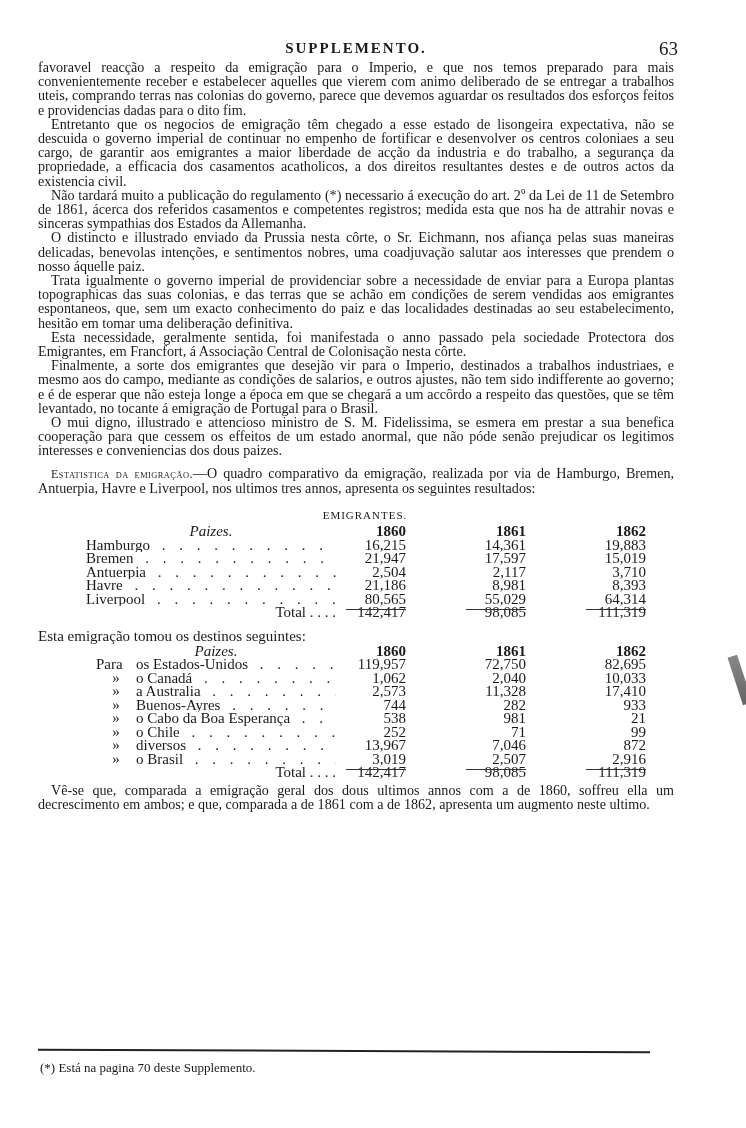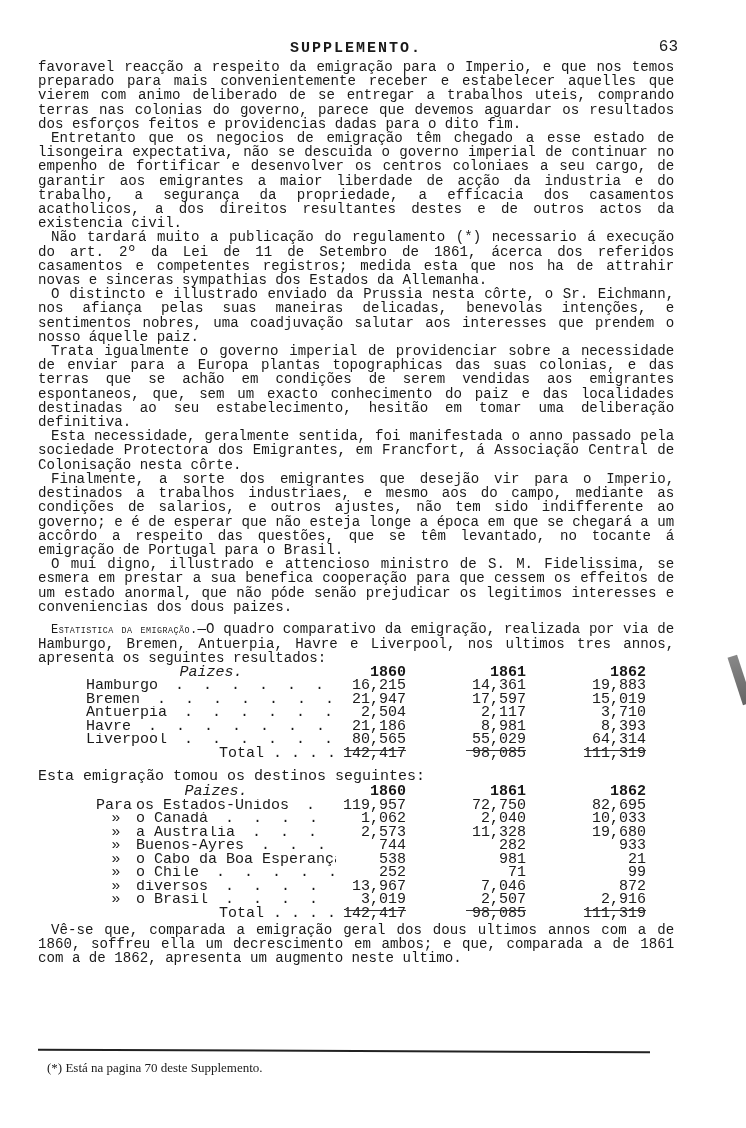--- a/index.html
+++ b/index.html
@@ -1,45 +1,45 @@
 <!DOCTYPE html>
 <html><head>
 <meta charset="utf-8">
 <style>
   html, body { margin: 0; padding: 0; background: #ffffff; }
   body {
     width: 746px; height: 1128px; position: relative; overflow: hidden;
     font-family: "Liberation Serif", "DejaVu Serif", serif;
     color: #1a1a1a;
   }
-  .page { position: absolute; left: 38px; top: 40px; width: 636px; font-family: Liberation Mono, monospace; }
+  .page { position: absolute; left: 38px; top: 40px; width: 636px; }
   .header { position: relative; height: 20px; }
   .running-title {
     position: absolute; left: 0; right: 0; top: 0; text-align: center;
     font-weight: bold; letter-spacing: 2px; font-size: 15px;
   }
-  .page-number { position: absolute; right: -4px; top: -2px; font-size: 16px; }
+  .page-number { position: absolute; right: -4px; top: -2px; font-size: 19px; }
   .body-text { font-size: 15.2px; line-height: 14.2px; text-align: justify; transform: scaleX(0.93); transform-origin: left top; width: 684px; }
   .body-text p { margin: 0; text-indent: 0; }
   .body-text p.indent { text-indent: 14px; }
   .sc { font-variant: small-caps; font-size: 13px; letter-spacing: 0.5px; }
   .table-title { text-align: center; font-size: 11px; letter-spacing: 1px; margin-top: 14px; margin-bottom: 4px; margin-left: 18px; }
   table.stats { border-collapse: collapse; font-size: 15px; line-height: 13.5px; }
   table.stats td { padding: 0; vertical-align: bottom; white-space: nowrap; }
   .lbl { width: 310px; }
   .lbl .name { background: #fff; padding-right: 3px; }
   .dots { letter-spacing: 5px; }
   .num { text-align: right; }
   .yr { font-weight: bold; font-size: 15px; }
   .paizes { font-style: italic; }
   .total-row td { padding-top: 9px; }
   .rule-cell { position: relative; text-align: right; }
   .rule-cell::before { content: ""; position: absolute; right: 0; top: 3px; width: 60px; border-top: 1.5px solid #333; }
   .sep-line { position: absolute; left: 38px; width: 612px; border-top: 2px solid #222; top: 1050px; transform: rotate(0.25deg); }
-  .footnote { position: absolute; left: 40px; top: 1060px; font-size: 13px; margin-left: 7px; }
+  .footnote { position: absolute; left: 40px; top: 1060px; font-size: 13px; }
   .torn-mark { position: absolute; left: 735px; top: 655px; width: 10px; height: 50px; background: linear-gradient(180deg,#555,#222); transform: rotate(-18deg); opacity: .7; }
 </style>
 </head>
 <body>
 
 <div class="page">
   <div class="header">
     <span class="running-title">SUPPLEMENTO.</span>
     <span class="page-number">63</span>
   </div>
@@ -49,20 +49,21 @@
     <p class="indent">Entretanto que os negocios de emigração têm chegado a esse estado de lisongeira expectativa, não se descuida o governo imperial de continuar no empenho de fortificar e desenvolver os centros coloniaes a seu cargo, de garantir aos emigrantes a maior liberdade de acção da industria e do trabalho, a segurança da propriedade, a efficacia dos casamentos acatholicos, a dos direitos resultantes destes e de outros actos da existencia civil.</p>
     <p class="indent">Não tardará muito a publicação do regulamento (*) necessario á execução do art. 2º da Lei de 11 de Setembro de 1861, ácerca dos referidos casamentos e competentes registros; medida esta que nos ha de attrahir novas e sinceras sympathias dos Estados da Allemanha.</p>
     <p class="indent">O distincto e illustrado enviado da Prussia nesta côrte, o Sr. Eichmann, nos afiança pelas suas maneiras delicadas, benevolas intenções, e sentimentos nobres, uma coadjuvação salutar aos interesses que prendem o nosso áquelle paiz.</p>
     <p class="indent">Trata igualmente o governo imperial de providenciar sobre a necessidade de enviar para a Europa plantas topographicas das suas colonias, e das terras que se achão em condições de serem vendidas aos emigrantes espontaneos, que, sem um exacto conhecimento do paiz e das localidades destinadas ao seu estabelecimento, hesitão em tomar uma deliberação definitiva.</p>
     <p class="indent">Esta necessidade, geralmente sentida, foi manifestada o anno passado pela sociedade Protectora dos Emigrantes, em Francfort, á Associação Central de Colonisação nesta côrte.</p>
     <p class="indent">Finalmente, a sorte dos emigrantes que desejão vir para o Imperio, destinados a trabalhos industriaes, e mesmo aos do campo, mediante as condições de salarios, e outros ajustes, não tem sido indifferente ao governo; e é de esperar que não esteja longe a época em que se chegará a um accôrdo a respeito das questões, que se têm levantado, no tocante á emigração de Portugal para o Brasil.</p>
     <p class="indent">O mui digno, illustrado e attencioso ministro de S. M. Fidelissima, se esmera em prestar a sua benefica cooperação para que cessem os effeitos de um estado anormal, que não póde senão prejudicar os legitimos interesses e conveniencias dos dous paizes.</p>
     <p class="indent" style="margin-top:8px"><span class="sc">Estatistica da emigração.</span><span>—O quadro comparativo da emigração, realizada por via de Hamburgo, Bremen, Antuerpia, Havre e Liverpool, nos ultimos tres annos, apresenta os seguintes resultados:</span></p>
   </div>
 
+  <div class="table-title">EMIGRANTES.</div>
   <table class="stats" id="t1" style="margin-left:48px">
     <tbody id="t1-body">
         <tr>
           <td class="lbl" style="width: 250px; text-align: center;"><span class="paizes">Paizes.</span></td>
           <td class="num yr" style="width: 70px;">1860</td>
           <td class="num yr" style="width: 120px;">1861</td>
           <td class="num yr" style="width: 120px;">1862</td>
         </tr>
         <tr>
           <td class="lbl" style="width: 250px; overflow: hidden; max-width: 250px;"><span class="name">Hamburgo</span><span class="dots"> . . . . . . . . . . . . . . . .</span></td>
@@ -121,21 +122,21 @@
         <tr>
           <td class="lbl" style="width: 240px; overflow: hidden; max-width: 240px;"><span style="display: inline-block; width: 40px; text-align: center;">»</span><span class="name">o Canadá</span><span class="dots"> . . . . . . . . . . . . . . . .</span></td>
           <td class="num">1,062</td>
           <td class="num">2,040</td>
           <td class="num">10,033</td>
         </tr>
         <tr>
           <td class="lbl" style="width: 240px; overflow: hidden; max-width: 240px;"><span style="display: inline-block; width: 40px; text-align: center;">»</span><span class="name">a Australia</span><span class="dots"> . . . . . . . . . . . . . . . .</span></td>
           <td class="num">2,573</td>
           <td class="num">11,328</td>
-          <td class="num">19,680</td>
+          <td class="num">17,410</td>
         </tr>
         <tr>
           <td class="lbl" style="width: 240px; overflow: hidden; max-width: 240px;"><span style="display: inline-block; width: 40px; text-align: center;">»</span><span class="name">Buenos-Ayres</span><span class="dots"> . . . . . . . . . . . . . . . .</span></td>
           <td class="num">744</td>
           <td class="num">282</td>
           <td class="num">933</td>
         </tr>
         <tr>
           <td class="lbl" style="width: 240px; overflow: hidden; max-width: 240px;"><span style="display: inline-block; width: 40px; text-align: center;">»</span><span class="name">o Cabo da Boa Esperança</span><span class="dots"> . . . . . . . . . . . . . . . .</span></td>
           <td class="num">538</td>

